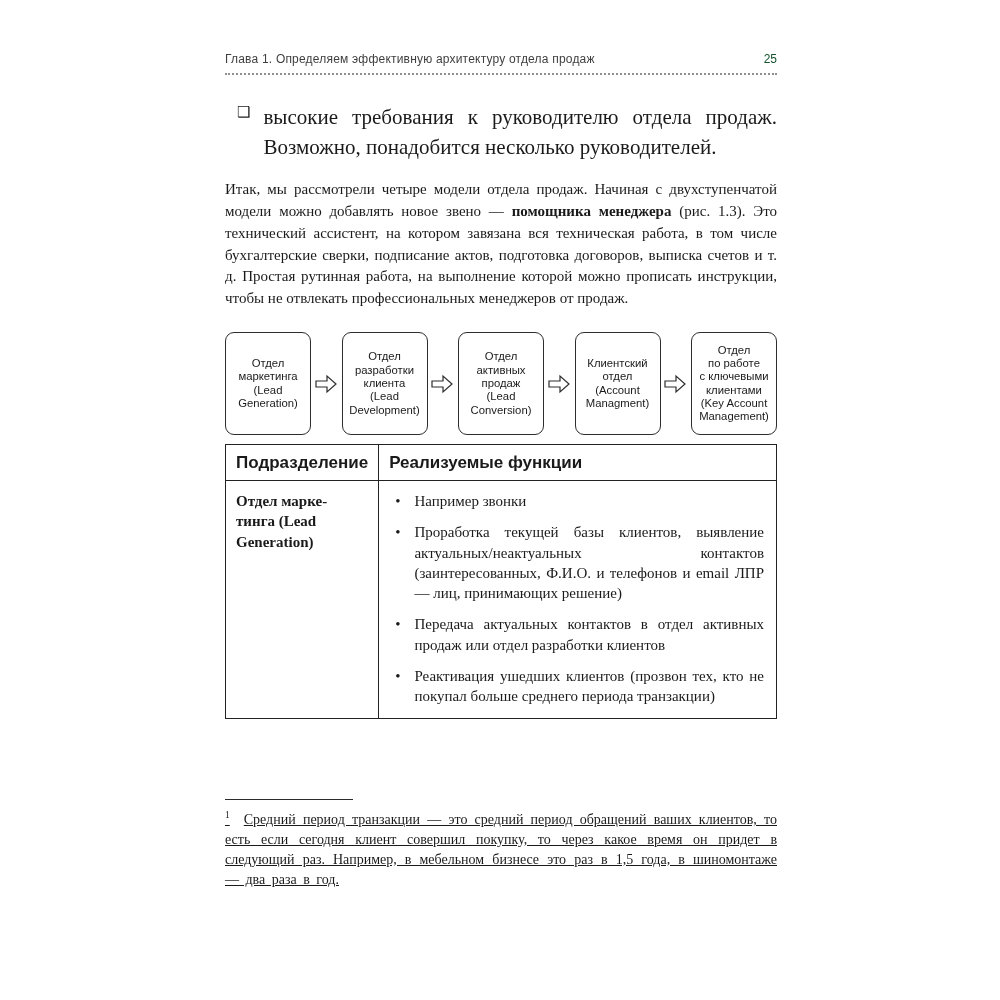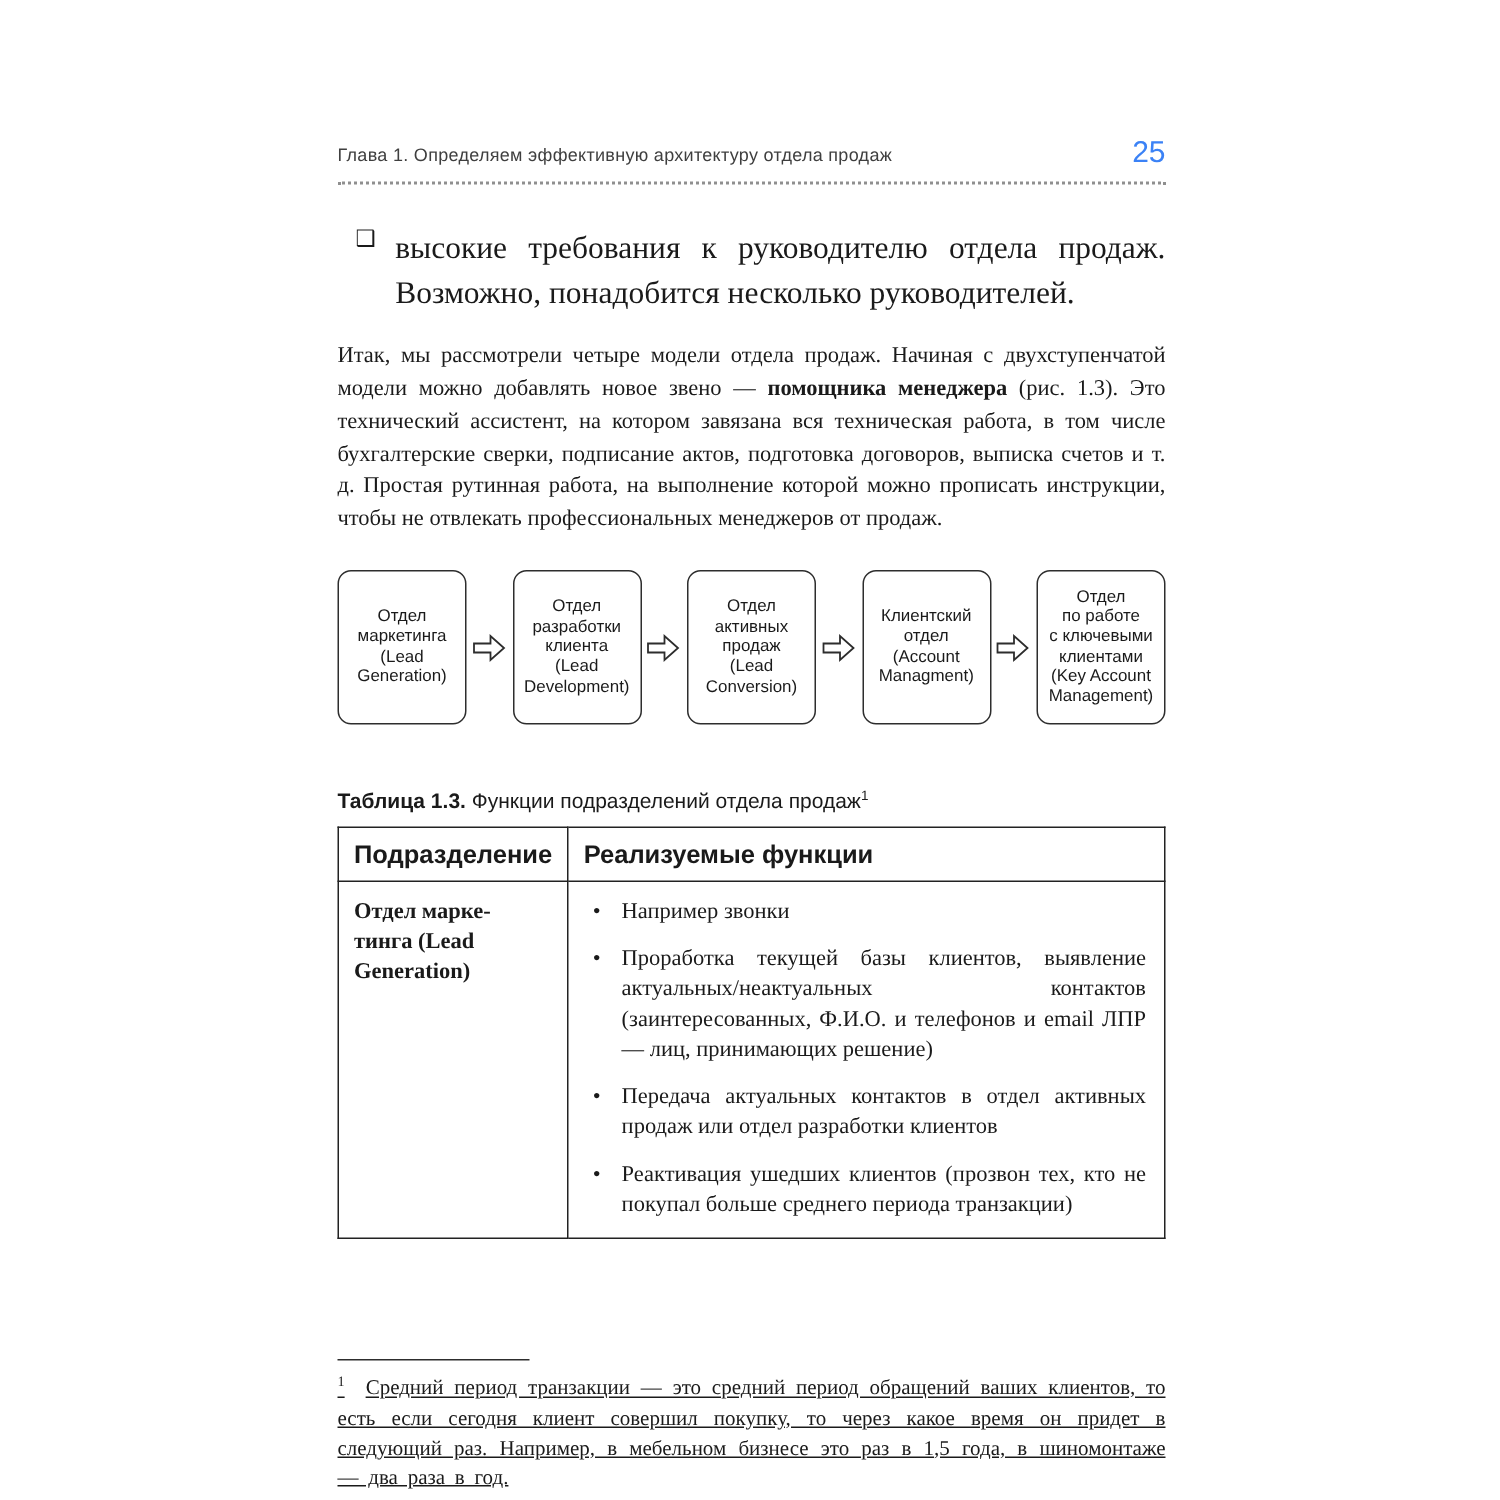--- a/index.html
+++ b/index.html
@@ -16,35 +16,34 @@
     position: absolute;
     left: 225px;
     top: 52px;
     width: 552px;
   }
 
   
   .header {
     display: flex;
     justify-content: space-between;
-    align-items: center;
+    align-items: flex-end;
     padding-bottom: 7px;
     border-bottom: 2px dotted #8f8f8f;
-    margin-top: 39px;
   }
   .chapter {
     font-family: "Liberation Sans", sans-serif;
     font-size: 12px;
     color: #3f3f3f;
     letter-spacing: 0.2px;
   }
   .pagenum {
     font-family: "Liberation Sans", sans-serif;
-    font-size: 20px;
-    color: #3b82f6;
+    font-size: 12px;
+    color: #14532d;
   }
 
   
   .bullet-item {
     display: flex;
     margin-top: 27px;
     padding-left: 12px;
     gap: 13px;
   }
   .marker {
@@ -223,24 +222,20 @@
         </svg>
       <div class="dbox"><span>Отдел
 по работе
 с ключевыми
 клиентами
 (Key Account
 Management)</span></div>
     </div>
 
 
-    <div class="table-title">
-      <b>Таблица 1.3.</b>
-      <span>Функции подразделений отдела продаж</span><sup>1</sup>
-    </div>
 
     <table class="func-table">
       <colgroup>
         <col class="col-division">
         <col>
       </colgroup>
       <thead>
         <tr>
           <th>Подразделение</th>
           <th>Реализуемые функции</th>

